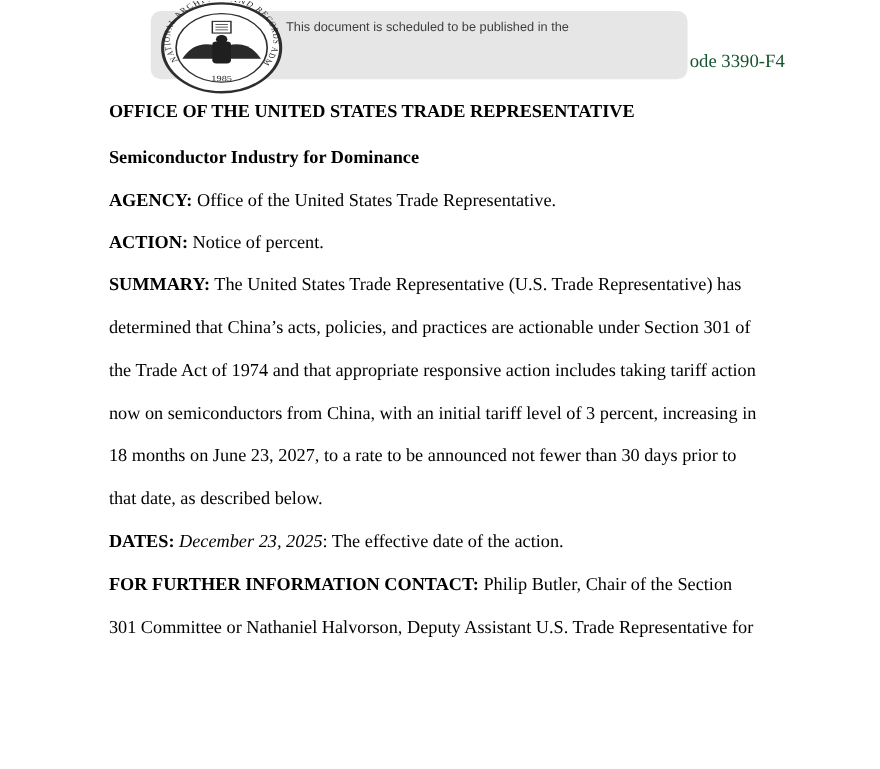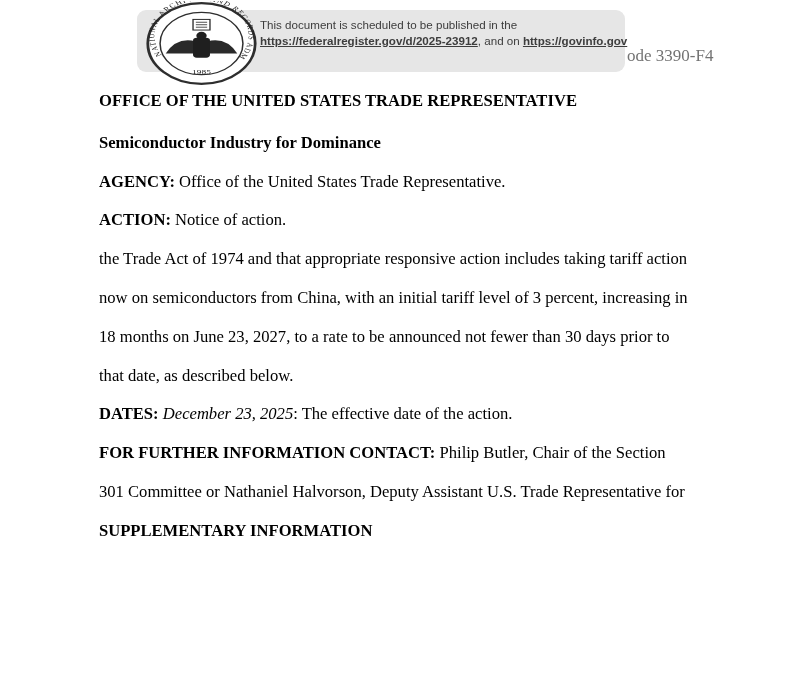--- a/index.html
+++ b/index.html
@@ -16,42 +16,41 @@
   .banner-text {
     position:absolute; left:123px; top:7px; width:360px;
     font-family:"Liberation Sans", sans-serif; font-size:11.6px;
     line-height:15.6px; color:#3d3d3d; white-space:nowrap;
   }
   .banner-text a {
     color:#3d3d3d; font-weight:bold; text-decoration:underline; cursor:pointer;
   }
   .seal-wrap { position:absolute; left:145px; top:1px; width:113px; height:85px; }
   .billing {
-    position:absolute; left:627px; top:46px; font-size:17px; color:#737373;
+    position:absolute; left:627px; top:46px; font-size:17px; color:#14532d;
     white-space:nowrap;
   }
   
   .doc {
     position:absolute; left:99px; top:82px; width:625px;
     font-size:16.6px; line-height:38.8px;
   }
   .line { white-space:nowrap; }
   .sp-after { margin-bottom:3px; }
   .b { font-weight:bold;font-family:Liberation Serif, serif; }
   .i { font-style:italic; }
 </style>
 </head>
 <body>
 
 <div class="page">
 
   <div class="banner">
     <div class="banner-text">
       <div>This document is scheduled to be published in the</div>
-      <div><a>https://federalregister.gov/d/2025-23912</a><span>, and on </span><a>https://govinfo.gov</a></div>
     </div>
   </div>
 
   <div class="seal-wrap">
     <svg viewBox="0 0 120 120" width="113" height="85" preserveAspectRatio="none">
       <circle cx="60" cy="60" r="57" fill="#ffffff" stroke="#2e2e2e" stroke-width="3"></circle>
       <circle cx="60" cy="60" r="44" fill="none" stroke="#2e2e2e" stroke-width="1.6"></circle>
       <path id="sealArc" d="M 19,78 A 50,50 0 1 1 101,78" fill="none"></path>
       <text font-family="Liberation Serif, serif" font-size="9" letter-spacing="1.2" fill="#1d1d1d">
         <textPath href="#sealArc" startOffset="2">NATIONAL ARCHIVES AND RECORDS ADMINISTRATION</textPath>
@@ -71,22 +70,24 @@
 
   <div class="billing">ode 3390-F4</div>
 
   <div class="doc">
     <div class="line b sp-after">OFFICE OF THE UNITED STATES TRADE REPRESENTATIVE</div>
 
     <div class="line b">Semiconductor Industry for Dominance</div>
 
     <div class="line"><span class="b">AGENCY:</span> <span>Office of the United States Trade Representative.</span></div>
 
-    <div class="line"><span class="b">ACTION:</span> <span>Notice of action.</span></div>
+    <div class="line"><span class="b">ACTION:</span> <span>Notice of percent.</span></div>
 
+    <div class="line"><span class="b">SUMMARY:</span> <span>The United States Trade Representative (U.S. Trade Representative) has</span></div>
+    <div class="line">determined that China’s acts, policies, and practices are actionable under Section 301 of</div>
     <div class="line">the Trade Act of 1974 and that appropriate responsive action includes taking tariff action</div>
     <div class="line">now on semiconductors from China, with an initial tariff level of 3 percent, increasing in</div>
     <div class="line">18 months on June 23, 2027, to a rate to be announced not fewer than 30 days prior to</div>
     <div class="line">that date, as described below.</div>
 
     <div class="line"><span class="b">DATES:</span> <span class="i">December 23, 2025</span><span>: The effective date of the action.</span></div>
 
     <div class="line"><span class="b">FOR FURTHER INFORMATION CONTACT:</span> <span>Philip Butler, Chair of the Section</span></div>
     <div class="line">301 Committee or Nathaniel Halvorson, Deputy Assistant U.S. Trade Representative for</div>
 

